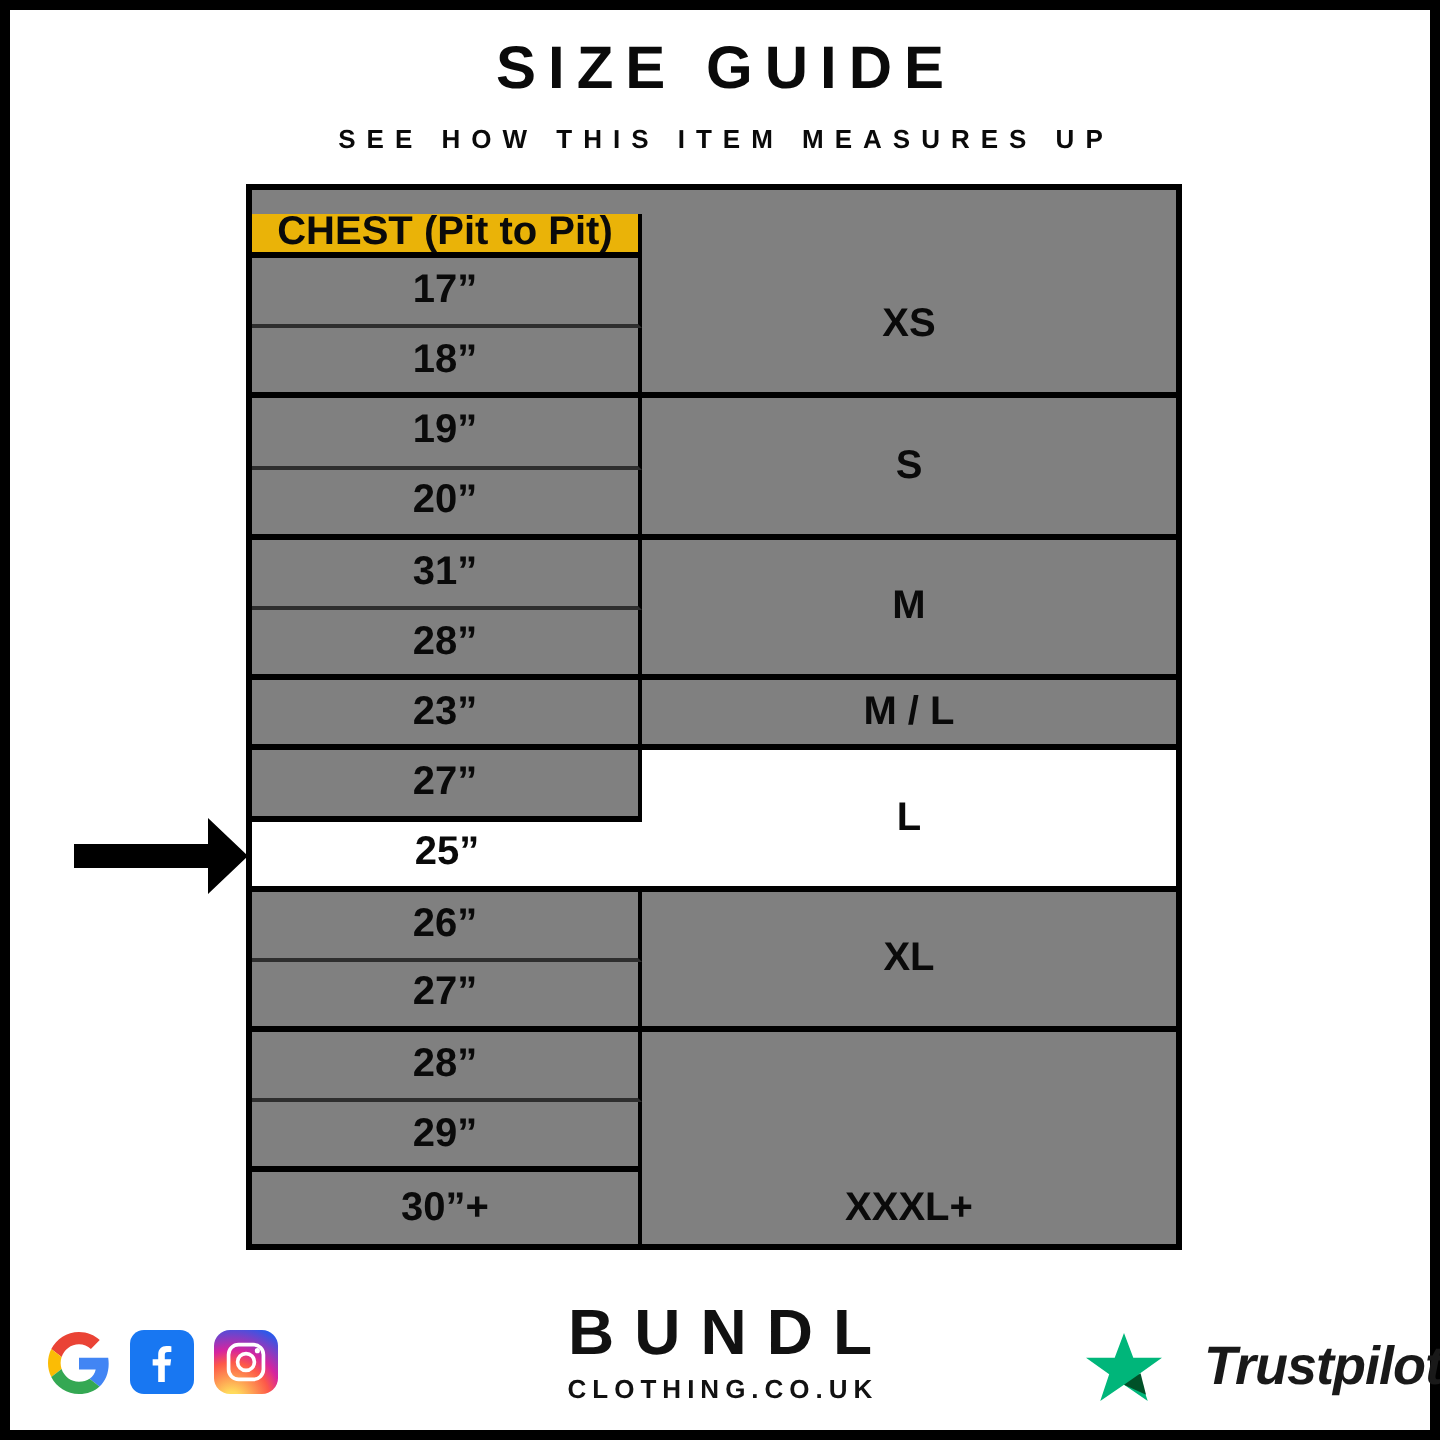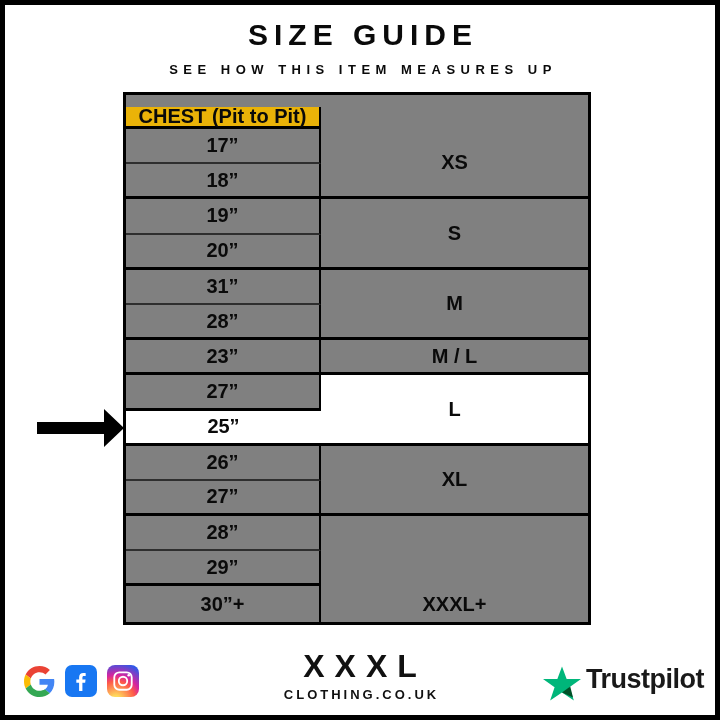--- a/index.html
+++ b/index.html
@@ -99,21 +99,21 @@
     font-size: 13px;
     font-weight: 700;
     letter-spacing: 3px;
     padding-left: 3px;
     color: #111;
   }
 
   .trustpilot {
     position: absolute;
     left: 538px; top: 661px;
-    display: flex; align-items: flex-start; gap: 5px;
+    display: flex; align-items: center; gap: 21px; font-style: italic;
   }
   .tp-label {
     font-size: 27px;
     font-weight: 700;
     letter-spacing: -0.5px;
     color: #191919;
     line-height: 1;
     padding-bottom: 2px;
   }
 </style>
@@ -175,21 +175,21 @@
     <div class="ig-badge">
       <svg width="22" height="22" viewBox="0 0 24 24" fill="none" stroke="#fff" stroke-width="2">
         <rect x="2.5" y="2.5" width="19" height="19" rx="5.5"></rect>
         <circle cx="12" cy="12" r="4.6"></circle>
         <circle cx="18.2" cy="5.8" r="1.4" fill="#fff" stroke="none"></circle>
       </svg>
     </div>
   </div>
 
   <div class="brand">
-    <div class="brand-name">XXXL</div>
+    <div class="brand-name">BUNDL</div>
     <div class="brand-domain">CLOTHING.CO.UK</div>
   </div>
 
   <div class="trustpilot">
     <svg width="38" height="37" viewBox="0 0 40 38">
       <polygon fill="#00B67A" points="20,0 24.9,13.1 40,13.1 27.8,21.8 32.5,35.8 20,27.3 7.5,35.8 12.2,21.8 0,13.1 15.1,13.1"></polygon>
       <polygon fill="#005128" points="20,27.3 28.7,21.2 31.6,32.6"></polygon>
     </svg>
     <div class="tp-label">Trustpilot</div>
   </div>

